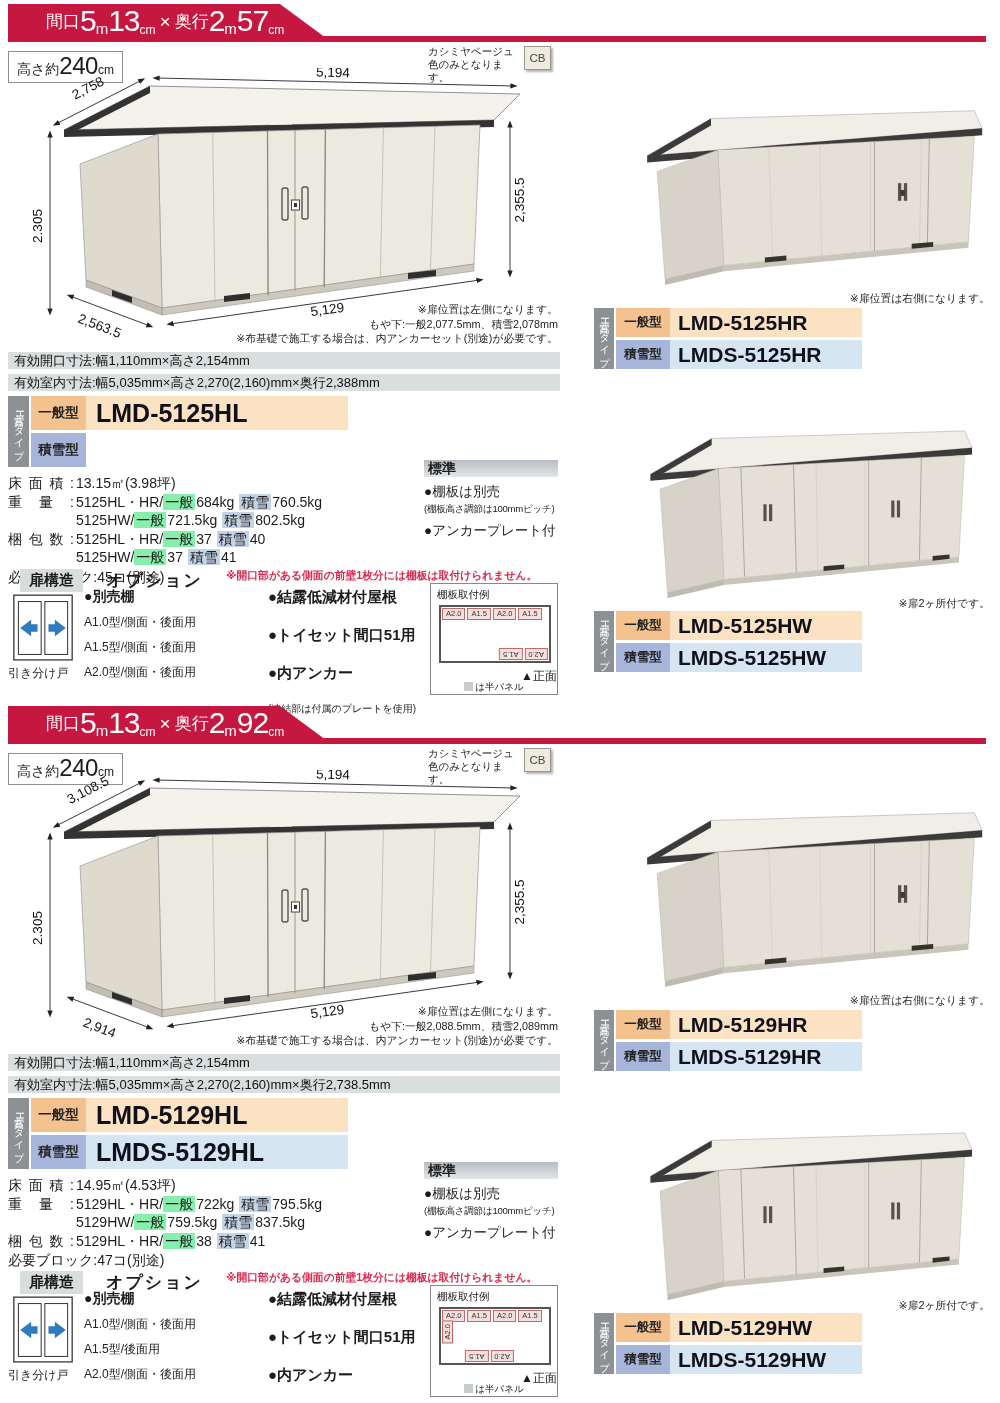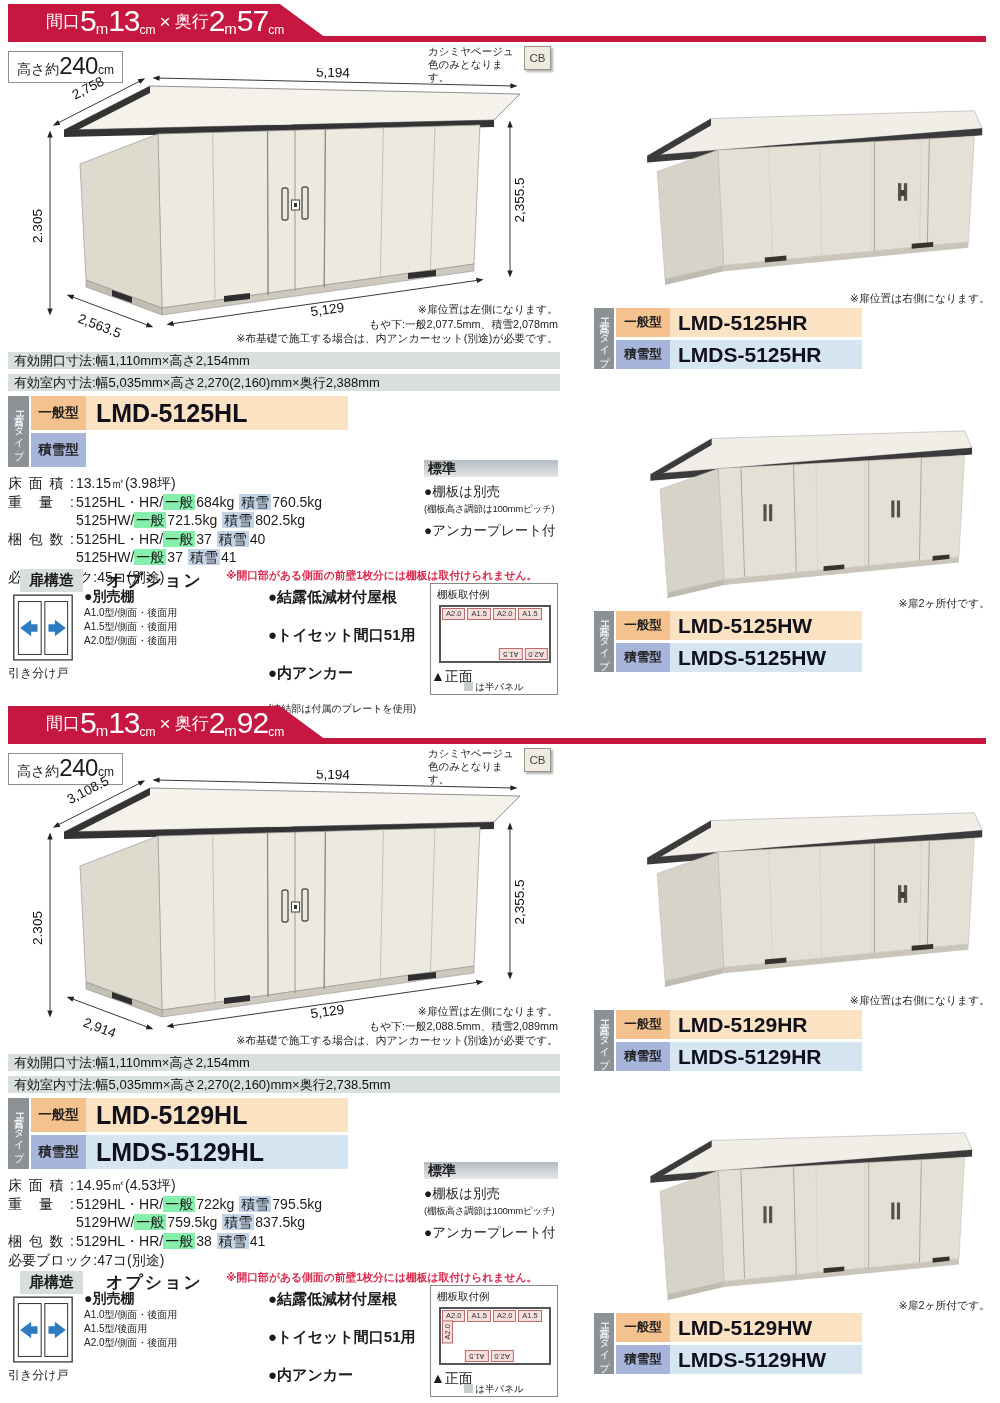--- a/index.html
+++ b/index.html
@@ -70,37 +70,37 @@
 
   
   .opthead{left:20px;top:569px;display:flex;align-items:flex-start;gap:23px;white-space:nowrap}
   .doorchip{background:#D8DDDE;font-size:15px;font-weight:bold;padding:2px 9px}
   .optname{font-size:17px;font-weight:bold;letter-spacing:2px}
   .rednote{font-size:10.8px;color:#D92B50;font-weight:bold}
   .doorsvg{left:12px;top:593px;width:62px;height:70px}
   .doorcap{left:8px;top:665px;font-size:12px}
   .optc1{left:84px;top:588px}
   .optitle{font-size:14px;font-weight:bold}
-  .optitem{font-size:10px;margin-top:0;color:#222;white-space:nowrap}
+  .optitem{font-size:12px;margin-top:8px;color:#222;white-space:nowrap}
   .optc2{left:268px;top:588px}
   .optc2 .o{font-size:15px;font-weight:bold;margin-bottom:19px;white-space:nowrap}
   .optc2 .onote{font-size:10px;margin-top:14px;white-space:nowrap}
 
   
   .shelfbox{left:430px;top:583px;width:128px;height:112px;border:1px solid #888;background:#fff}
   .shelftitle{font-size:10.5px;margin:4px 0 0 6px}
   .plan{position:absolute;left:8px;top:21px;width:112px;height:58px;border:2px solid #555}
   .cellrow{position:absolute;top:1px;left:1px;display:flex;gap:2px}
   .cell{border:1px solid #C06A6A;background:#F6E0DE;font-size:7.5px;line-height:10px;padding:0 3px;color:#333}
   .cellb{position:absolute;bottom:1px;display:flex;gap:2px;transform:rotate(180deg)}
   .sec1 .cellb{right:1px}
   .sec2 .cellb{left:24px}
   .cellv{position:absolute;left:1px;top:11px;writing-mode:vertical-rl;transform:rotate(180deg);
     border:1px solid #C06A6A;background:#F6E0DE;font-size:7.5px;padding:3px 0;color:#333}
-  .plancapt{position:absolute;left:0;right:0;top:84px;text-align:left;font-size:14px}
+  .plancapt{position:absolute;left:0;right:0;top:84px;text-align:right;font-size:12px}
   .legendline{position:absolute;left:0;right:0;top:97px;text-align:center;font-size:9.5px}
   .legsq{display:inline-block;width:9px;height:9px;background:#C7CCCF;vertical-align:-1px;margin-right:2px}
 
   
   .photo1{left:618px;top:90px;width:372px;height:202px}
   .photo2{left:612px;top:414px;width:378px;height:188px}
   .pnote{width:300px;text-align:right;font-size:10.8px;color:#222}
   .pnote1{left:690px;top:292px}
   .pnote2{left:690px;top:597px}
   .rtable{width:270px;height:61px}

